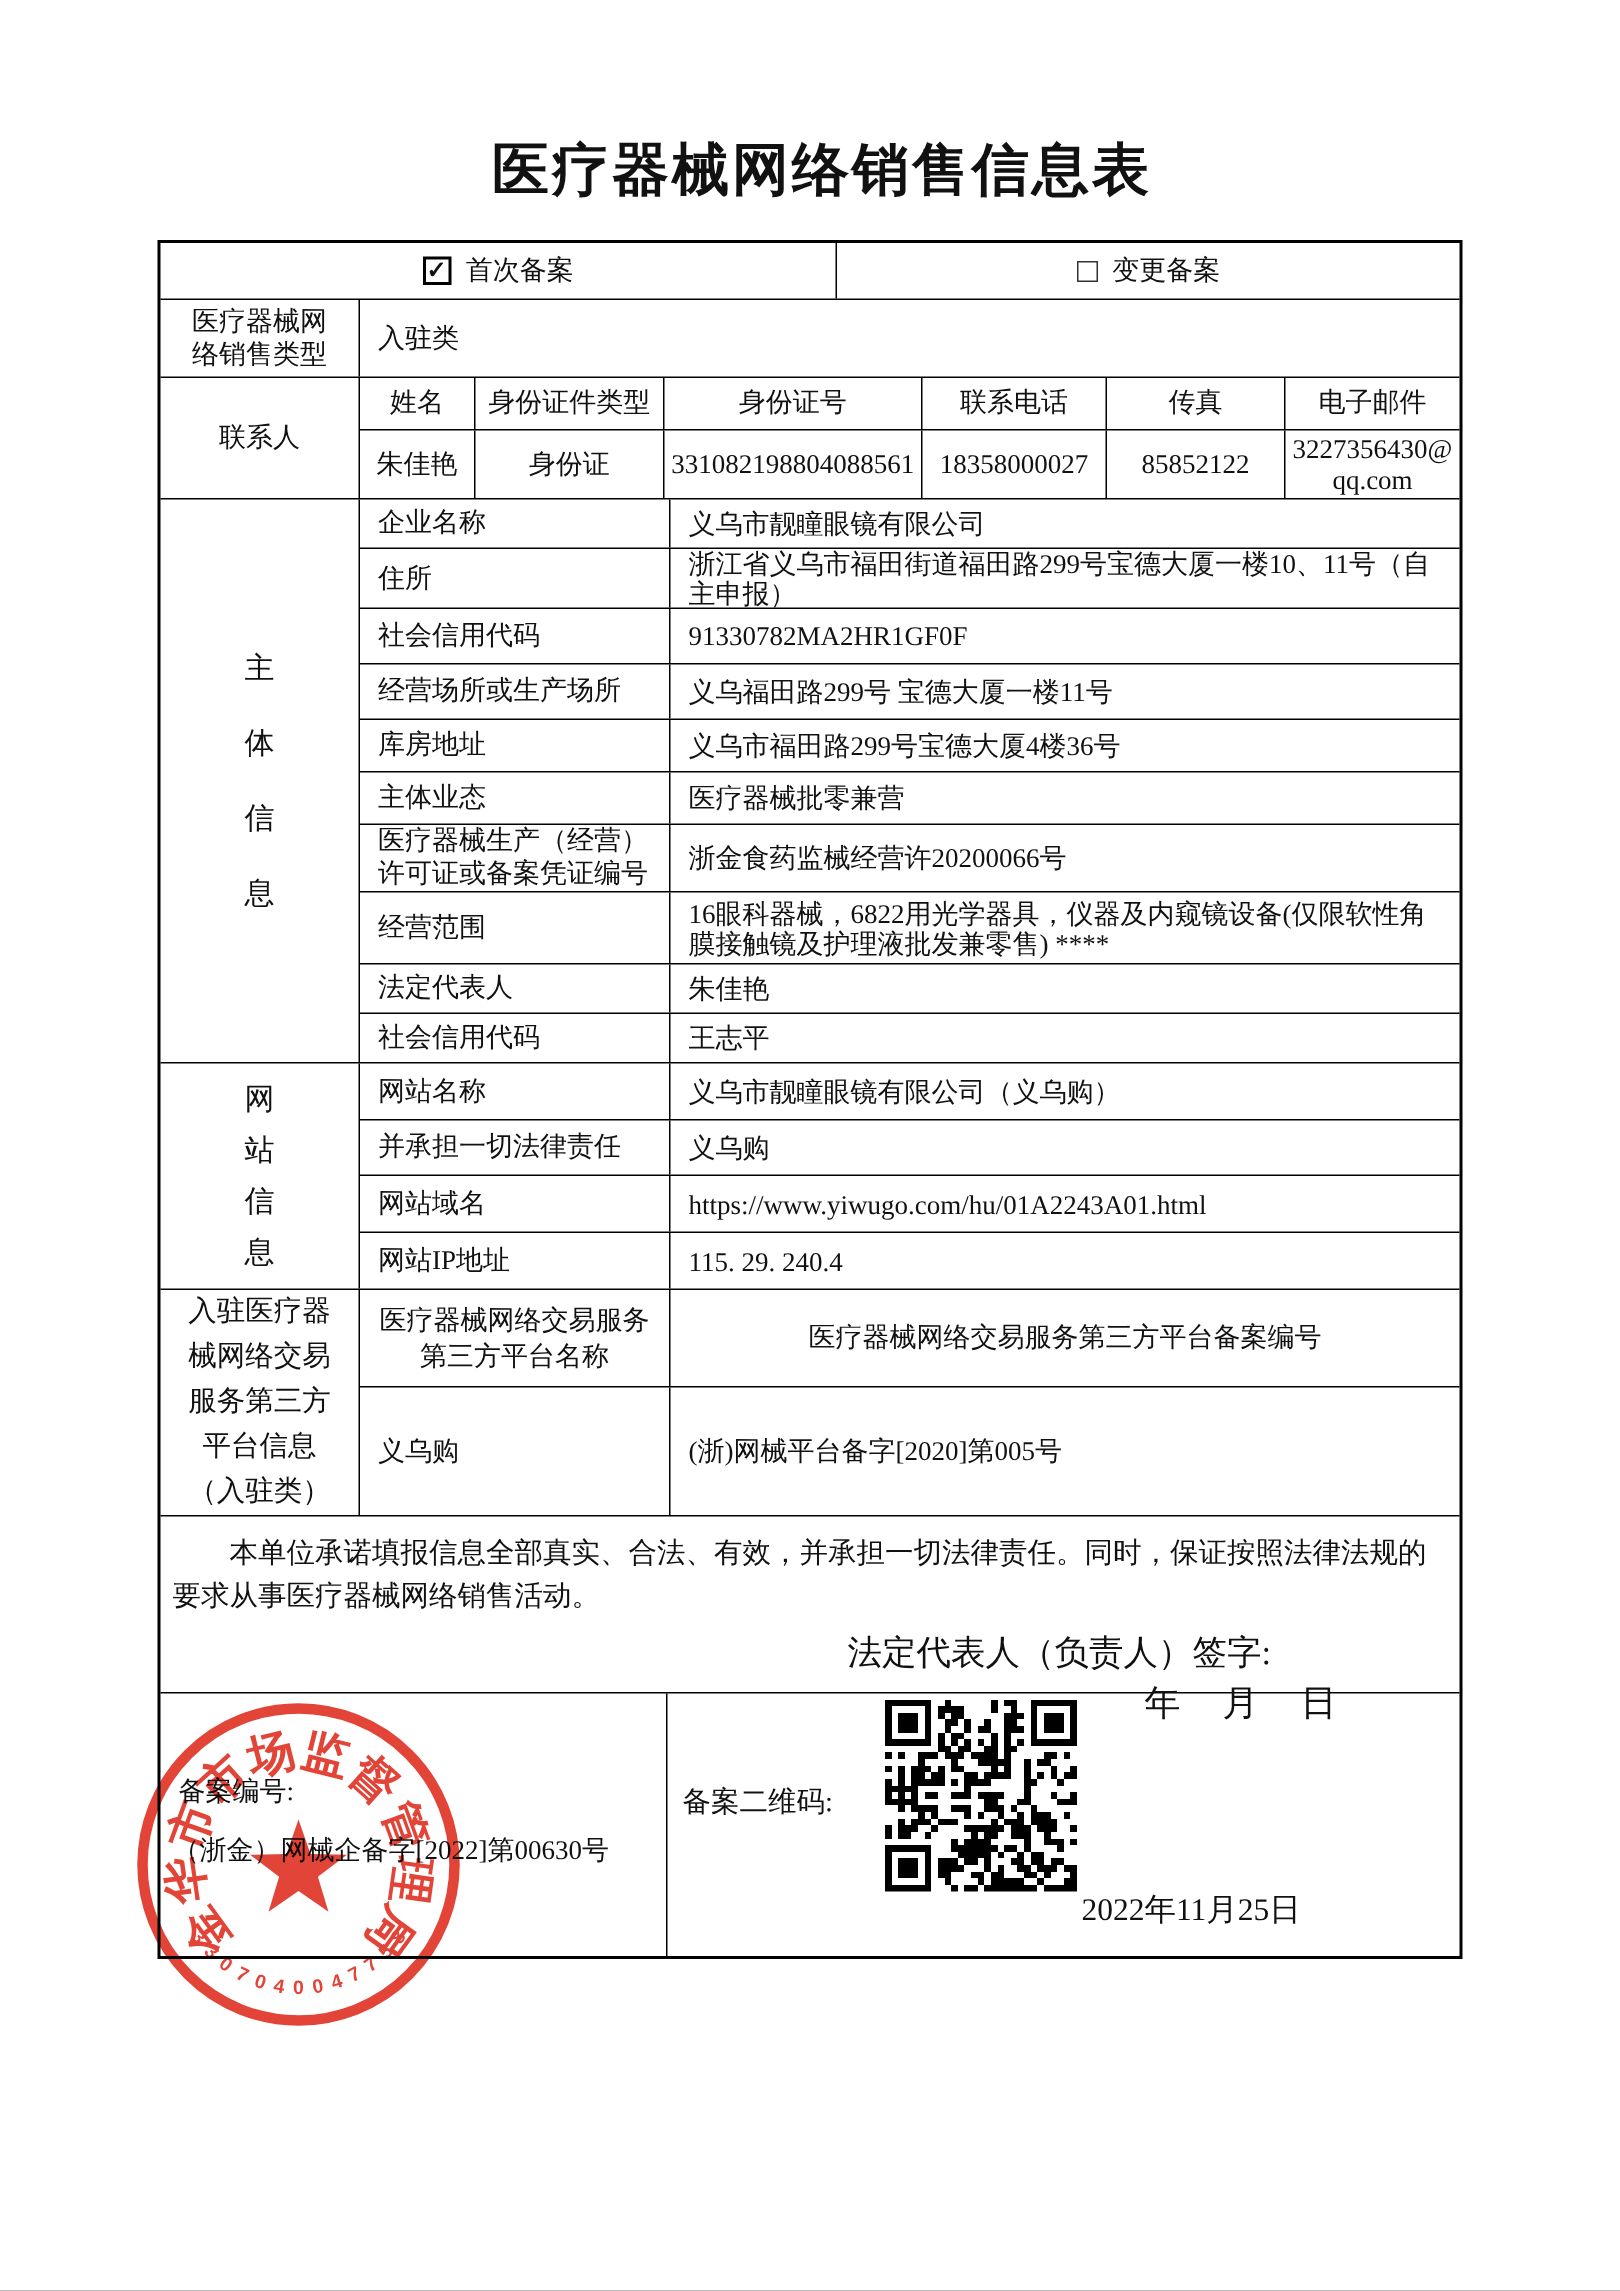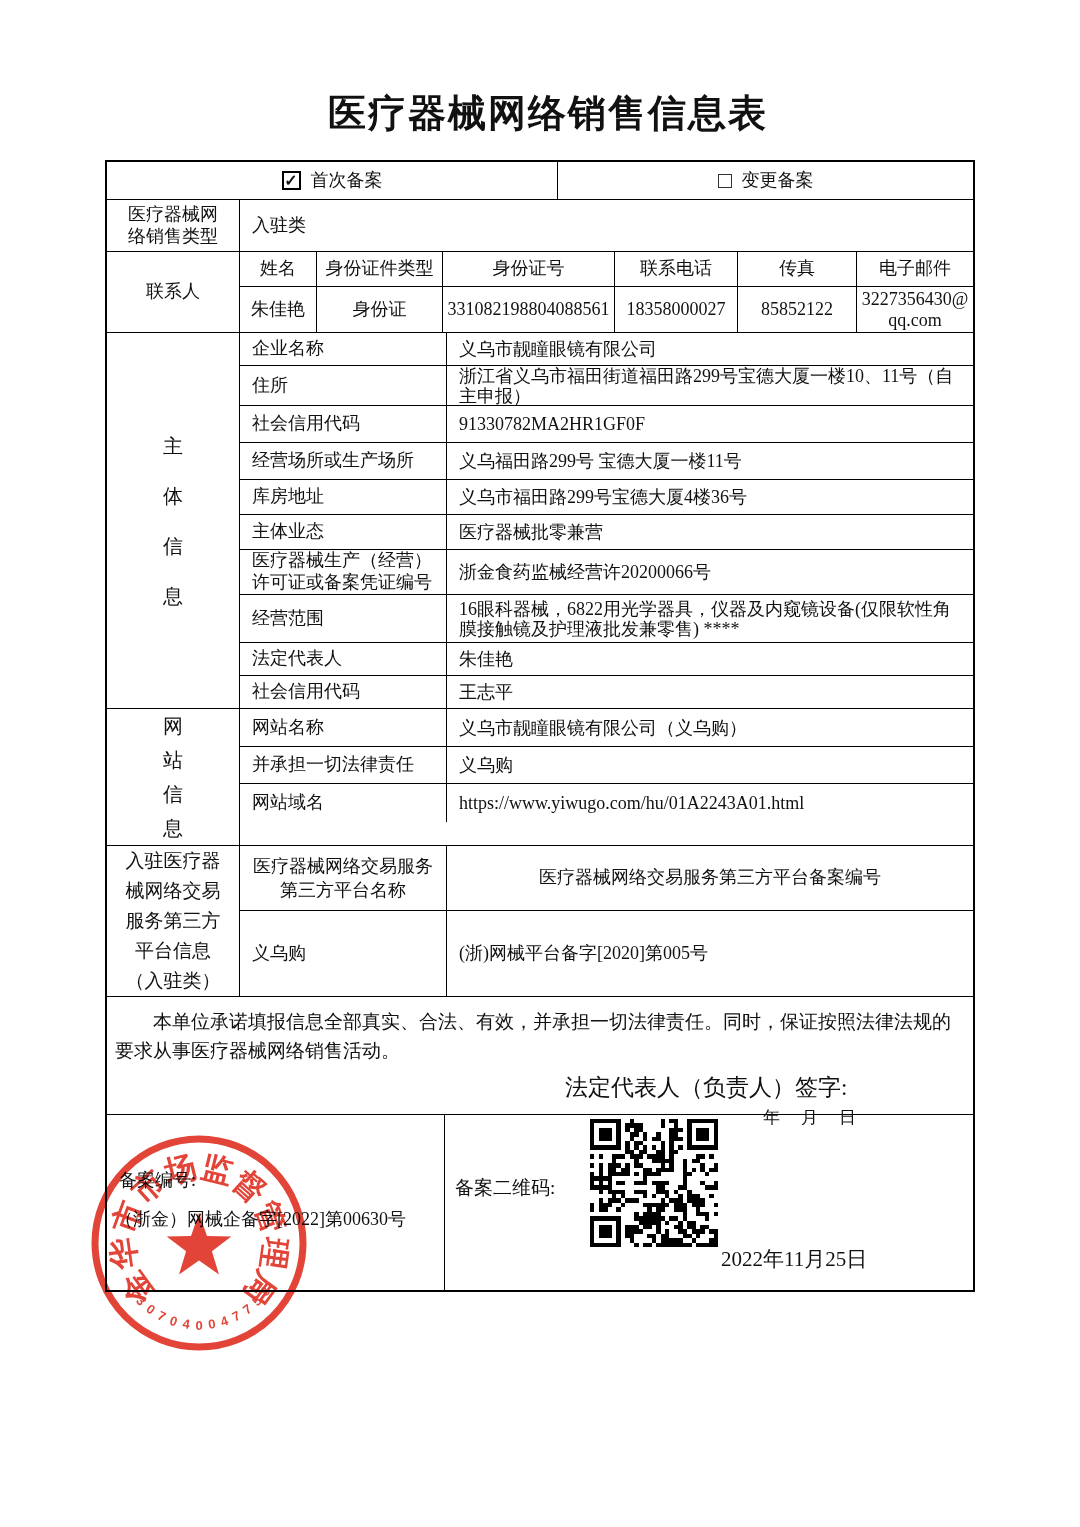--- a/index.html
+++ b/index.html
@@ -65,21 +65,21 @@
   
   .plat-label{font-size:19px;line-height:30px;}
   .h-ph{height:65px;}
   .h-pd{height:85px;}
   .plathead{line-height:1.35;padding:0 12px;}
   
   .decl{height:118px;}
   .decl-cell{display:block;padding:10px 8px 0 8px;}
   .decl-cell p{margin:0;text-indent:2em;font-size:19px;line-height:1.55;}
   .sig{margin-top:8px;padding-left:450px;font-size:23px;}
-  .dateline{margin-top:7px;padding-left:648px;font-size:17px;letter-spacing:2px;}
+  .dateline{margin-top:7px;padding-left:648px;font-size:24px;letter-spacing:2px;}
   
   .footrow{height:175px;}
   .footer-left{width:338px;display:block;padding:55px 6px 0 12px;font-size:18px;}
   .footer-left .no{margin-top:17px;margin-left:-4px;}
   .footer-right{position:relative;display:block;}
   .qr-label{position:absolute;left:10px;top:62px;font-size:19px;}
   .qr{position:absolute;left:145px;top:4px;}
   .footer-date{position:absolute;left:276px;top:132px;font-size:21px;}
   
   .seal{position:absolute;left:81px;top:1125px;mix-blend-mode:multiply;opacity:0.92;}
@@ -198,20 +198,24 @@
           <div class="td lblcell">网站名称</div>
           <div class="td flex1 left last val">义乌市靓瞳眼镜有限公司（义乌购）</div>
         </div>
         <div class="tr">
           <div class="td lblcell">并承担一切法律责任</div>
           <div class="td flex1 left last val">义乌购</div>
         </div>
         <div class="tr">
           <div class="td lblcell">网站域名</div>
           <div class="td flex1 left last val">https://www.yiwugo.com/hu/01A2243A01.html</div>
+        </div>
+        <div class="tr">
+          <div class="td lblcell">网站IP地址</div>
+          <div class="td flex1 left last val">115. 29. 240.4</div>
         </div>
       </div>
     </div>
 
     <div class="sec platform">
       <div class="td w-label plat-label">入驻医疗器械网络交易服务第三方平台信息（入驻类）</div>
       <div class="rows">
         <div class="tr h-ph">
           <div class="td w207 center plathead">医疗器械网络交易服务第三方平台名称</div>
           <div class="td flex1 center last">医疗器械网络交易服务第三方平台备案编号</div>

